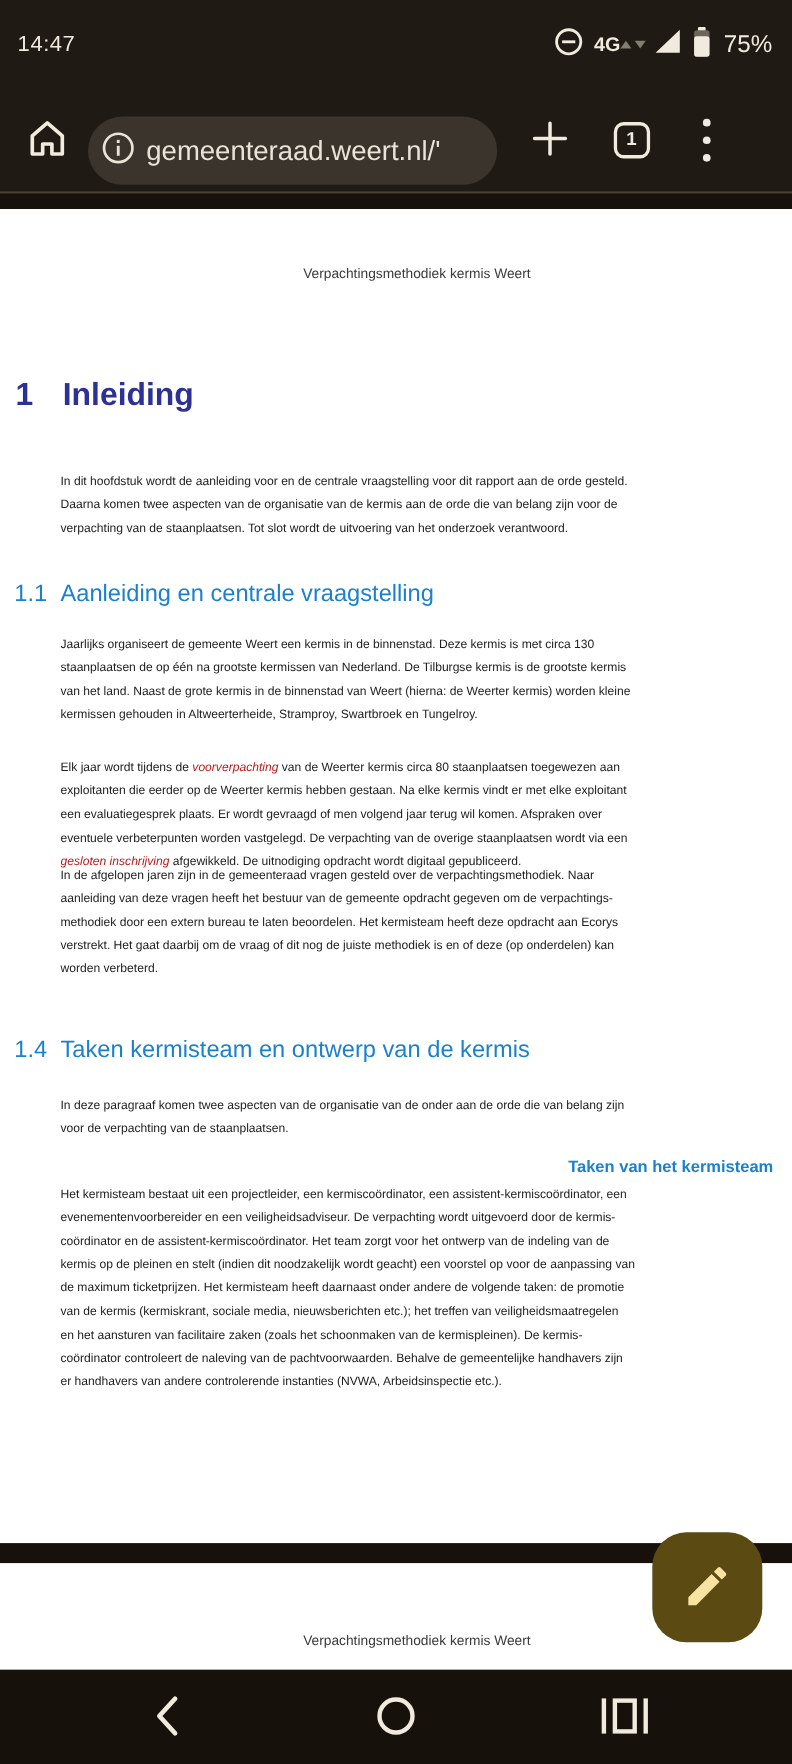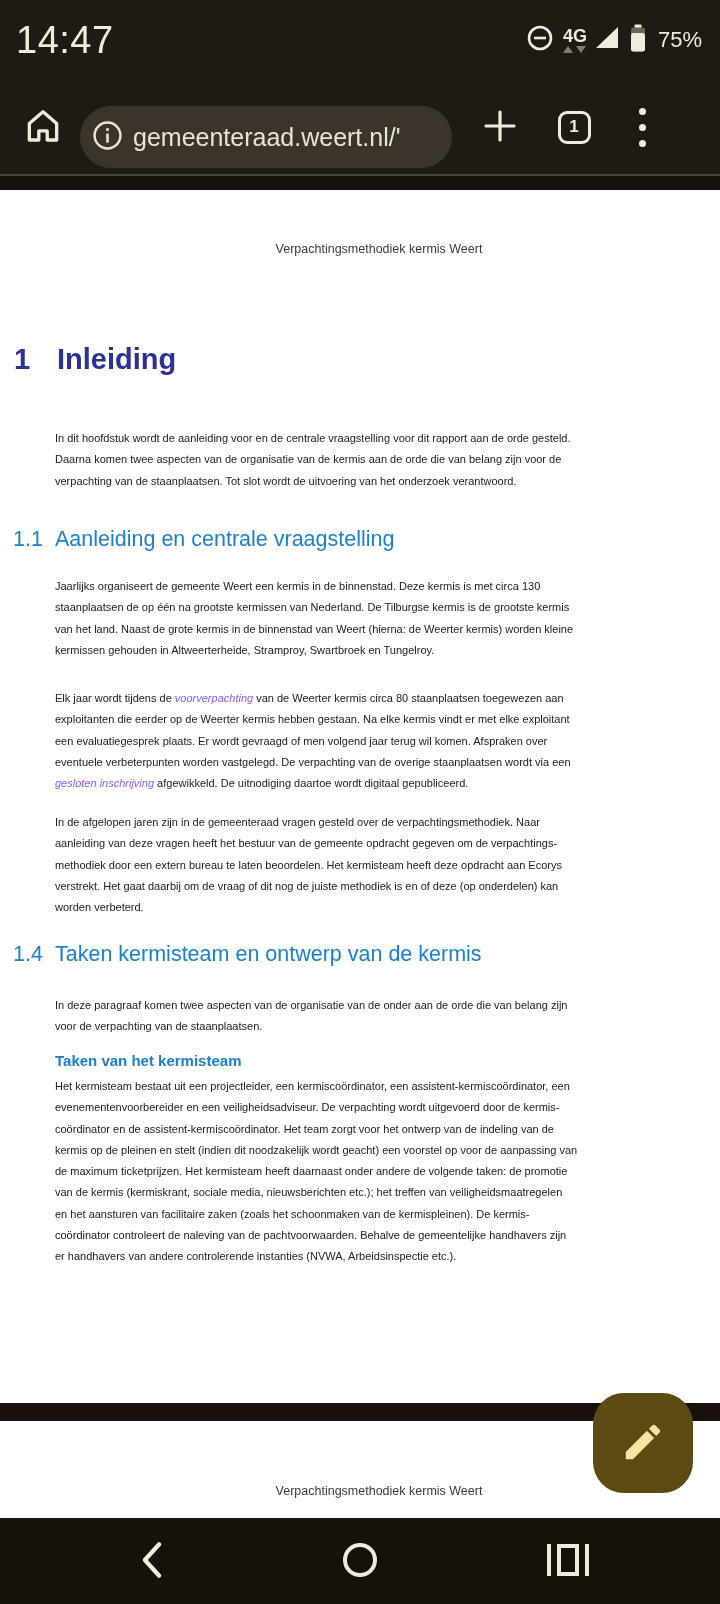--- a/index.html
+++ b/index.html
@@ -7,23 +7,23 @@
   .screen{
     position:relative;width:720px;height:1604px;overflow:hidden;
     background:#201a14;font-family:"Liberation Sans",sans-serif;
   }
   
   .status-bar{
     position:absolute;top:0;left:0;width:720px;height:80px;
     display:flex;align-items:center;justify-content:space-between;
     padding:0 18px 0 16px;color:#f1eade;
   }
-  .status-time{font-size:38px;letter-spacing:.5px;}
+  .status-time{font-size:20px;letter-spacing:.5px;}
   .status-icons{display:flex;align-items:center;gap:9px;}
-  .net-block{display:flex;flex-direction:column;align-items:center;line-height:1;margin-right:-2px;}
+  .net-block{display:flex;flex-direction:row;align-items:center;line-height:1;margin-right:-2px;}
   .net-label{font-size:18px;font-weight:700;letter-spacing:0;}
   .net-arrows{display:flex;gap:3px;margin-top:1px;}
   .arr{width:0;height:0;border-left:5px solid transparent;border-right:5px solid transparent;}
   .arr.up{border-bottom:7px solid #837d72;}
   .arr.down{border-top:7px solid #837d72;}
   .batt-pct{font-size:22px;margin-left:2px;}
   
   .toolbar{
     position:absolute;top:80px;left:0;width:720px;height:94px;
     display:flex;align-items:center;
@@ -57,26 +57,26 @@
   .running-head{
     position:absolute;left:55px;width:648px;text-align:center;
     font-size:12.5px;color:#3a3a3a;
   }
   .h1{position:absolute;left:0;width:720px;color:#2c3193;font-weight:700;font-size:29px;line-height:34px;}
   .h1-num{position:absolute;left:14px;}
   .h1-title{display:block;margin-left:57px;}
   .h2{position:absolute;left:0;width:688px;color:#1b80cf;font-size:21.5px;line-height:26px;}
   .h2-num{position:absolute;left:13px;}
   .h2-title{display:block;margin-left:55px;}
-  .h3{position:absolute;left:55px;width:648px;color:#1b80cf;font-size:15px;font-weight:700;}
+  .h3{position:absolute;left:55px;width:648px;color:#1b80cf;font-size:15px;font-weight:700;text-align:right;}
   .para{
     position:absolute;left:55px;width:650px;
     font-size:11px;line-height:21.3px;color:#212121;white-space:pre-line;
   }
-  .doclink{color:#8b5cf6;font-style:italic;cursor:pointer;}
+  .doclink{color:#b91c1c;font-style:italic;cursor:pointer;}
   .page-separator{position:absolute;top:1403px;left:0;width:720px;height:18px;background:#18110b;}
   
   .fab{
     position:absolute;top:1393px;left:593px;width:100px;height:100px;
     border:none;border-radius:31px;background:#5b4a11;cursor:pointer;
     display:flex;align-items:center;justify-content:center;z-index:5;
   }
   
   .nav-bar{
     position:absolute;top:1518px;left:0;width:720px;height:86px;background:#17110b;
@@ -179,23 +179,23 @@
 
     <div class="para" style="top:386px">Jaarlijks organiseert de gemeente Weert een kermis in de binnenstad. Deze kermis is met circa 130
 staanplaatsen de op één na grootste kermissen van Nederland. De Tilburgse kermis is de grootste kermis
 van het land. Naast de grote kermis in de binnenstad van Weert (hierna: de Weerter kermis) worden kleine
 kermissen gehouden in Altweerterheide, Stramproy, Swartbroek en Tungelroy.</div>
 
     <div class="para" style="top:498px"><span>Elk jaar wordt tijdens de </span><span class="doclink">voorverpachting</span><span> van de Weerter kermis circa 80 staanplaatsen toegewezen aan
 exploitanten die eerder op de Weerter kermis hebben gestaan. Na elke kermis vindt er met elke exploitant
 een evaluatiegesprek plaats. Er wordt gevraagd of men volgend jaar terug wil komen. Afspraken over
 eventuele verbeterpunten worden vastgelegd. De verpachting van de overige staanplaatsen wordt via een
-</span><span class="doclink">gesloten inschrijving</span><span> afgewikkeld. De uitnodiging daartoe wordt digitaal gepubliceerd.</span></div>
-
-    <div class="para" style="top:622px">In de afgelopen jaren zijn in de gemeenteraad  vragen gesteld over de verpachtingsmethodiek. Naar
+</span><span class="doclink">gesloten inschrijving</span><span> afgewikkeld. De uitnodiging opdracht wordt digitaal gepubliceerd.</span></div>
+
+    <div class="para" style="top:596px">In de afgelopen jaren zijn in de gemeenteraad  vragen gesteld over de verpachtingsmethodiek. Naar
 aanleiding van deze vragen heeft het bestuur van de gemeente opdracht gegeven om de verpachtings-
 methodiek door een extern bureau te laten beoordelen. Het kermisteam heeft deze opdracht aan Ecorys
 verstrekt. Het gaat daarbij om de vraag of dit nog de juiste methodiek is en of deze (op onderdelen) kan
 worden verbeterd.</div>
 
     <div class="h2" style="top:751px">
       <span class="h2-num">1.4</span>
       <span class="h2-title">Taken kermisteam en ontwerp van de kermis</span>
     </div>
 

